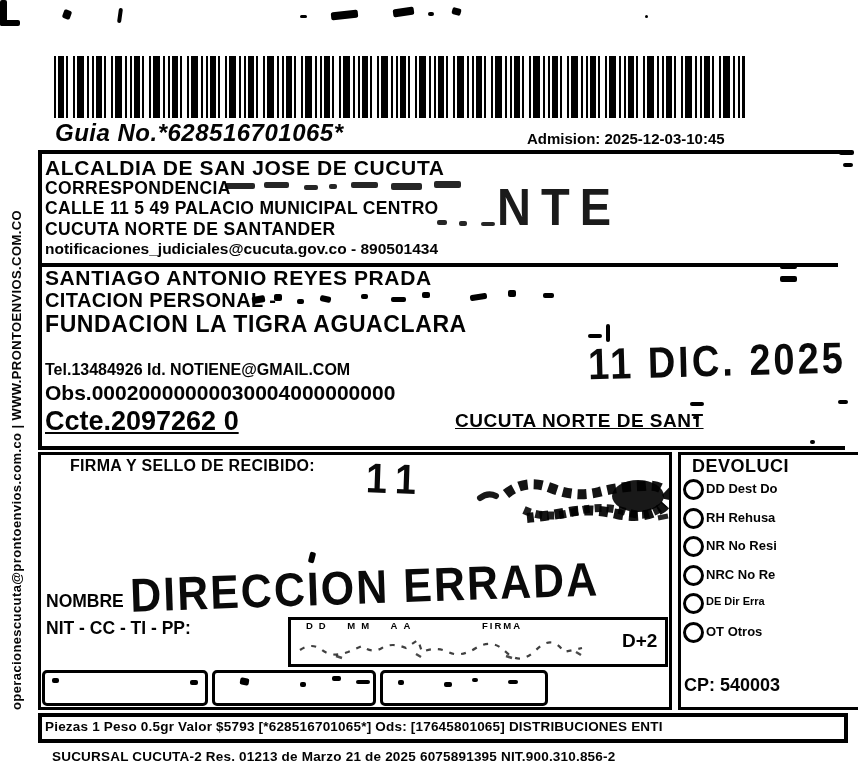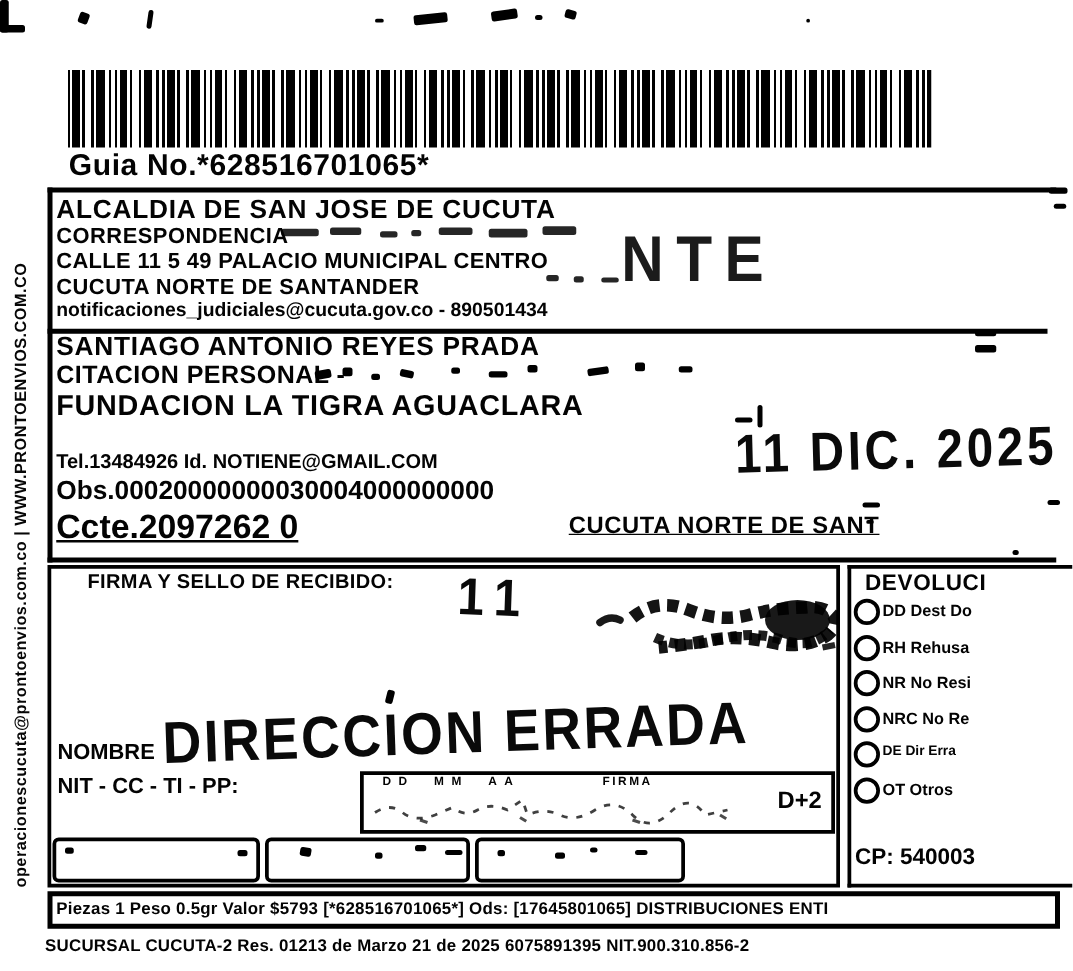--- a/index.html
+++ b/index.html
@@ -47,21 +47,22 @@
   <div class="mk" style="left:428px;top:12px;width:6px;height:4px;"></div>
   <div class="mk" style="left:452px;top:8px;width:9px;height:7px;transform:rotate(15deg);"></div>
   <div class="mk" style="left:645px;top:15px;width:3px;height:3px;"></div>
   <div class="mk" style="left:839px;top:150px;width:15px;height:5px;"></div>
   <div class="mk" style="left:843px;top:163px;width:10px;height:4px;"></div>
   <div class="mk" style="left:780px;top:264px;width:17px;height:5px;"></div>
   <div class="mk" style="left:780px;top:276px;width:17px;height:6px;"></div>
   <div class="mk" style="left:810px;top:440px;width:5px;height:4px;"></div>
 
   <div class="barcode" style="left:54px;top:56px;width:691px;height:62px;"></div>
-  <div class="t" style="left:55px;top:121px;font-size:24px;letter-spacing:0.5px;">Guia No.*628516701065*</div>
+  <div class="t" style="left:55px;top:121px;font-size:24px;letter-spacing:0.5px;font-style:italic;">Guia No.*628516701065*</div>
+  <div class="t" style="left:527px;top:131px;font-size:15px;">Admision: 2025-12-03-10:45</div>
 
   <div class="vert" style="left:9px;top:710px;font-size:13px;letter-spacing:0.4px;">operacionescucuta@prontoenvios.com.co | WWW.PRONTOENVIOS.COM.CO</div>
 
   <div class="hline" style="left:38px;top:150px;width:807px;height:4px;"></div>
   <div class="vline" style="left:38px;top:150px;width:4px;height:300px;"></div>
   <div class="hline" style="left:38px;top:263px;width:800px;height:4px;"></div>
   <div class="hline" style="left:38px;top:446px;width:807px;height:4px;"></div>
 
   <div class="t" style="left:45px;top:180px;font-size:17.5px;letter-spacing:0.4px;">CORRESPONDENCIA</div>
   <div class="t" style="left:45px;top:157px;font-size:21px;letter-spacing:0.6px;">ALCALDIA DE SAN JOSE DE CUCUTA</div>
@@ -161,15 +162,15 @@
   <div class="t" style="left:706px;top:568px;font-size:13px;">NRC No Re</div>
   <div class="radio" style="left:683px;top:593px;"></div>
   <div class="t" style="left:706px;top:596px;font-size:11px;">DE Dir Erra</div>
   <div class="radio" style="left:683px;top:622px;"></div>
   <div class="t" style="left:706px;top:625px;font-size:13px;">OT Otros</div>
   <div class="t" style="left:684px;top:676px;font-size:18px;">CP: 540003</div>
 
   <div class="box" style="left:38px;top:713px;width:810px;height:30px;border-width:4px;"></div>
   <div class="t" style="left:45px;top:720px;font-size:13.5px;letter-spacing:0.2px;">Piezas 1 Peso 0.5gr Valor $5793  [*628516701065*] Ods:  [17645801065] DISTRIBUCIONES ENTI</div>
 
-  <div class="t" style="left:36px;top:750px;font-size:13.5px;letter-spacing:0.2px;">SUCURSAL CUCUTA-2 Res. 01213 de Marzo 21 de 2025  6075891395 NIT.900.310.856-2</div>
+  <div class="t" style="left:52px;top:750px;font-size:13.5px;letter-spacing:0.2px;">SUCURSAL CUCUTA-2 Res. 01213 de Marzo 21 de 2025  6075891395 NIT.900.310.856-2</div>
 
 </div>
 
 </body></html>

